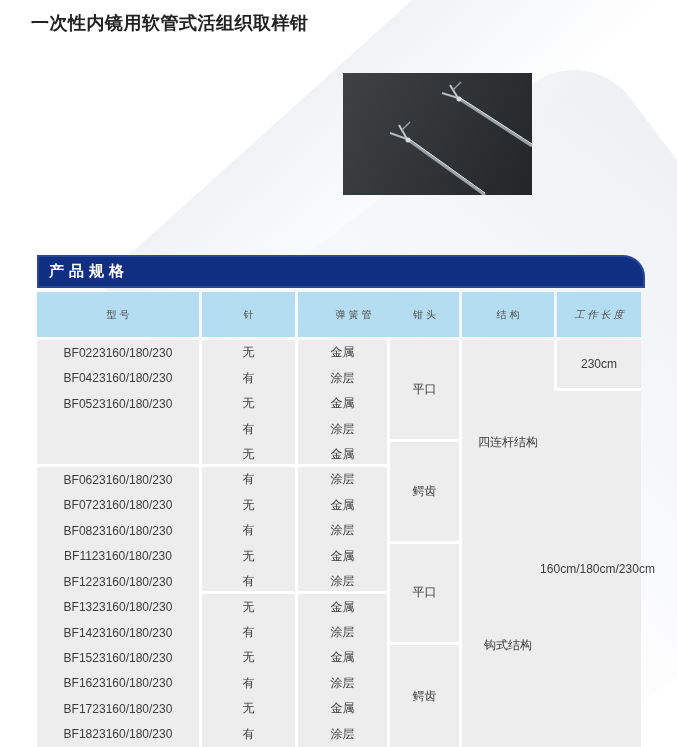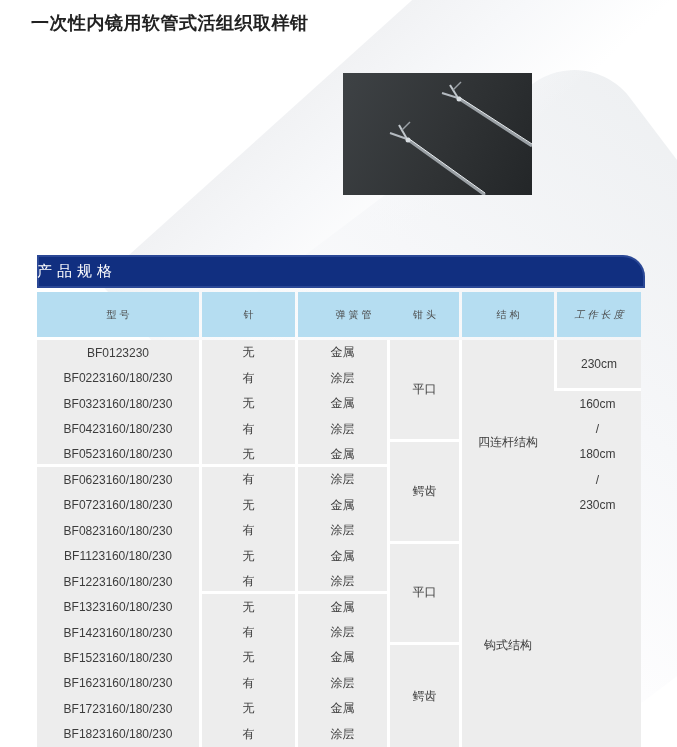--- a/index.html
+++ b/index.html
@@ -20,32 +20,32 @@
   .features { position:absolute; left:33px; top:71px; list-style:none; margin:0; padding:0; }
   .features li { display:flex; align-items:center; height:16px; margin-bottom:22px;
     font-size:12px; color:#545454; }
   .dot { width:5px; height:5px; border-radius:50%; background:#8f8f8f; margin-right:13px; flex:none; }
   .photo { position:absolute; left:343px; top:73px; width:189px; height:122px;
     background:linear-gradient(115deg,#3e4245 0%,#303335 55%,#232628 100%); }
   .photo svg { position:absolute; left:0; top:0; }
   .banner { position:absolute; left:37px; top:255px; width:608px; height:33px;
     background:var(--banner-bg); border-radius:0 22px 0 0;
     box-shadow:inset 0 0 0 2px rgba(110,140,210,0.28); display:flex; align-items:center; }
-  .banner-text { color:#fff; font-weight:normal; font-size:15px; letter-spacing:5px; }
+  .banner-text { color:#fff; font-weight:bold; font-size:15px; letter-spacing:5px; padding-left:12px; }
   .thead { position:absolute; left:37px; top:292px; width:604px; height:45px; }
   .th { position:absolute; top:0; height:45px; background:var(--header-bg);
     display:flex; align-items:center; justify-content:center;
     font-size:10px; color:#4a4a4a; letter-spacing:3px; text-indent:3px; }
   .tbody { position:absolute; left:37px; top:340px; width:604px; height:407px; background:#fff; }
   .cell { position:absolute; background:var(--cell-bg); }
   .cline { height:25.4375px; display:flex; align-items:center; justify-content:center;
     font-size:12px; color:#3c3c3c; white-space:nowrap; }
   .cell.center { display:flex; align-items:center; justify-content:center; }
   .cell.center .cline { height:auto; }
-  .cell.stack { display:flex; flex-direction:column; align-items:center; justify-content:flex-start; }
+  .cell.stack { display:flex; align-items:center; justify-content:center; }
   .cell.stack .cline { height:25.4px; }
   .abs-label { position:absolute; left:0; right:0; transform:translateY(-50%);
     display:flex; justify-content:center; font-size:12px; color:#3c3c3c; white-space:nowrap; }
 </style>
 </head>
 <body>
 
 <div id="stage" style="--banner-bg: #112f80; --header-bg: #b5ddf1; --cell-bg: #ededed;">
   <div class="swoosh1"></div>
   <div class="swoosh2"></div>
@@ -79,23 +79,21 @@
   <div class="thead">
       <div class="th" style="left: 0px; width: 162px;">型号</div>
       <div class="th" style="left: 165px; width: 93px;">针</div>
       <div class="th" style="left: 261px; width: 111px;">弹簧管</div>
       <div class="th" style="left: 353px; width: 69px;">钳头</div>
       <div class="th" style="left: 425px; width: 92px;">结构</div>
       <div class="th" style="left: 520px; width: 84px; font-style: italic;">工作长度</div>
     </div>
   <div class="tbody">
       <div class="cell" style="left: 0px; width: 162px; top: 0px; height: 124.188px;">
-        <div class="cline">BF0123230</div>
         <div class="cline">BF0223160/180/230</div>
-        <div class="cline">BF0323160/180/230</div>
         <div class="cline">BF0423160/180/230</div>
         <div class="cline">BF0523160/180/230</div>
       </div>
       <div class="cell" style="left: 165px; width: 93px; top: 0px; height: 124.188px;">
         <div class="cline">无</div>
         <div class="cline">有</div>
         <div class="cline">无</div>
         <div class="cline">有</div>
         <div class="cline">无</div>
       </div>

